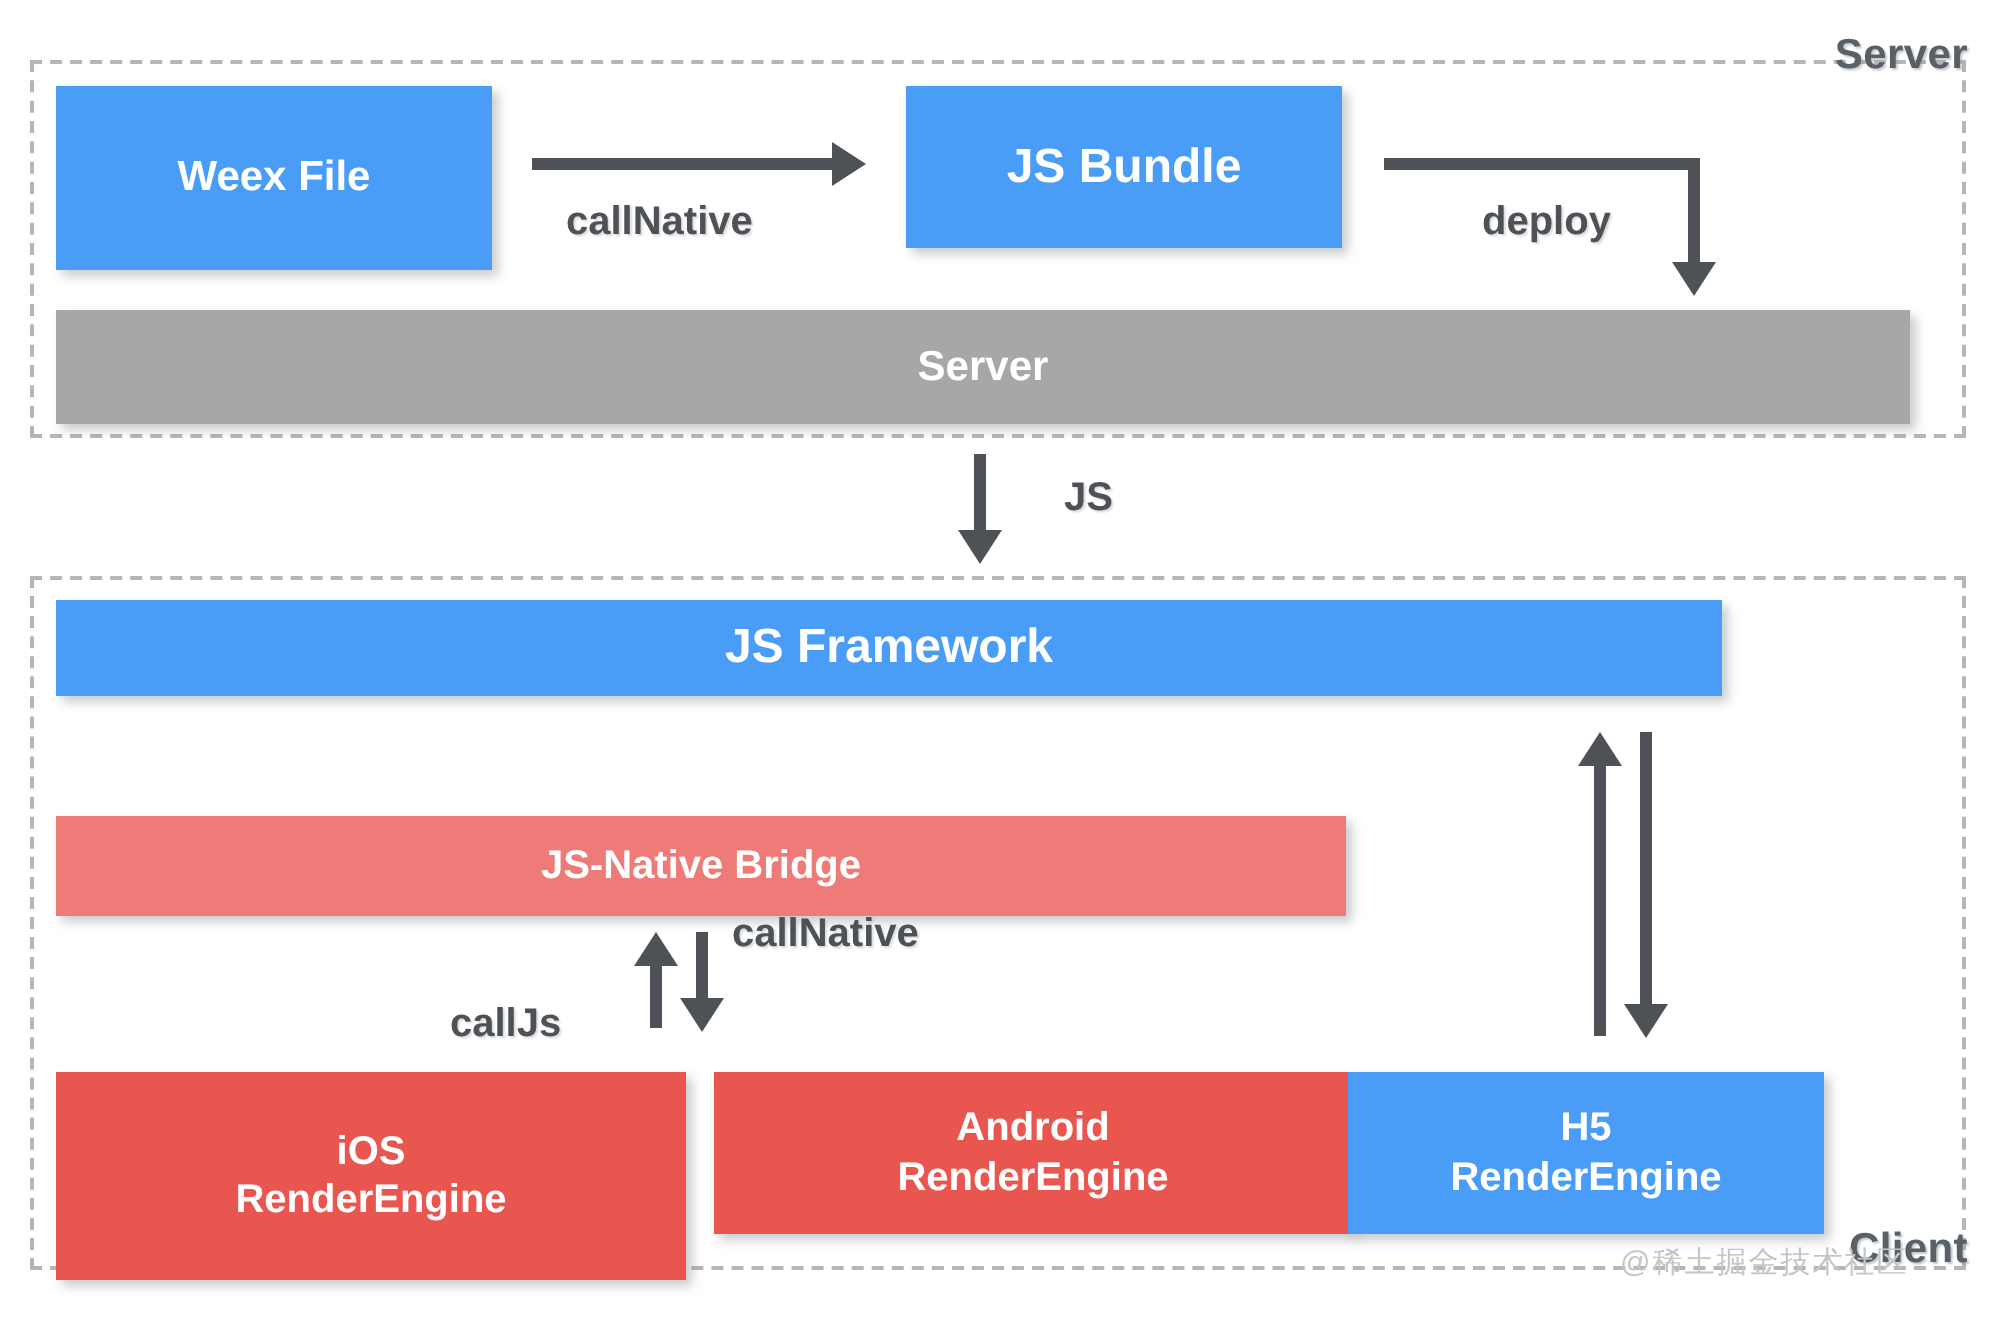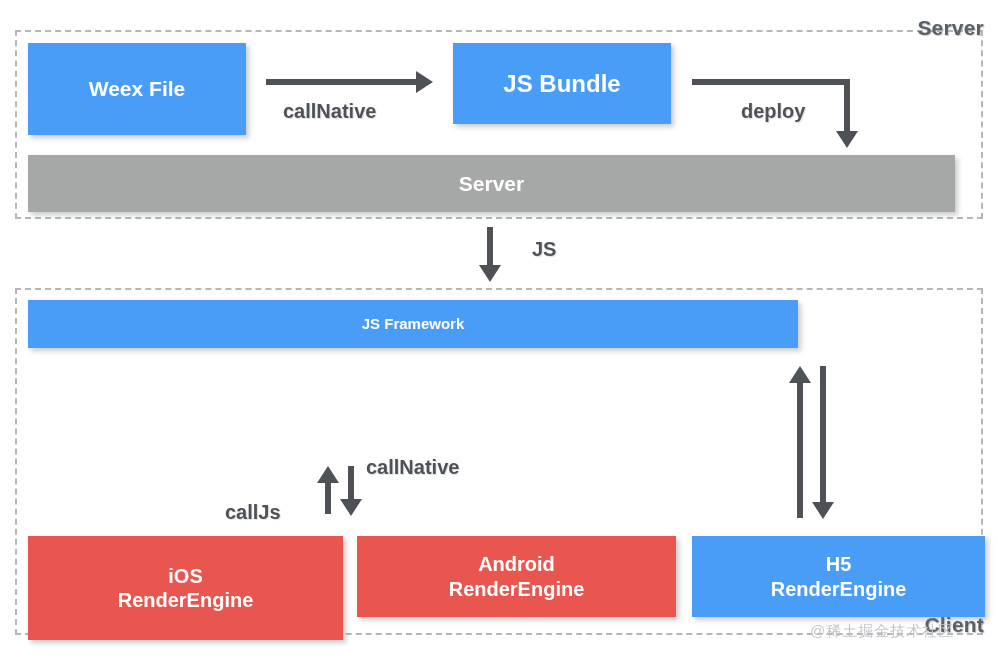--- a/index.html
+++ b/index.html
@@ -59,28 +59,28 @@
   .gray  { background: #a6a8a8; }
   .red   { background: #e8564f; }
   .salmon{ background: #ee7b77; }
 
   
   #weex-file-block  { left: 28px;  top: 43px;  width: 218px; height: 92px; font-size: 21px; }
   #js-bundle-block  { left: 453px; top: 43px;  width: 218px; height: 81px; font-size: 24px; }
   #server-bar       { left: 28px;  top: 155px; width: 927px; height: 57px; font-size: 21px; }
 
   
-  #js-framework-bar { left: 28px; top: 300px; width: 770px; height: 48px; font-size: 15px; }
+  #js-framework-bar { left: 28px; top: 300px; width: 833px; height: 48px; font-size: 24px; }
   #jscore-bar       { left: 28px; top: 348px; width: 645px; height: 60px; font-size: 20px; }
   #js-bridge-bar    { left: 28px; top: 408px; width: 645px; height: 50px; font-size: 20px; }
 
   
   #ios-engine-block     { left: 28px;  top: 536px; width: 315px; height: 104px; font-size: 20px; }
   #android-engine-block { left: 357px; top: 536px; width: 319px; height: 81px; font-size: 20px; }
-  #h5-engine-block      { left: 692px; top: 536px; width: 293px; height: 81px; font-size: 20px; }
+  #h5-engine-block      { left: 674px; top: 536px; width: 238px; height: 81px; font-size: 20px; }
 
   
   .conn-line {
     position: absolute;
     background: #4e5257;
   }
   .arrow-head {
     position: absolute;
     width: 0; height: 0;
   }
@@ -164,20 +164,21 @@
   <div class="conn-line" id="js-line"></div>
   <div class="arrow-head arrow-down" id="js-head"></div>
   <div class="conn-label" id="js-label">JS</div>
 
   <div class="zone" id="client-zone"></div>
   <div class="zone-label" id="client-zone-label">Client</div>
 
   <div class="block blue" id="js-framework-bar">JS Framework</div>
 
 
+  <div class="block salmon" id="js-bridge-bar">JS-Native Bridge</div>
 
   <div class="conn-line" id="calljs-line"></div>
   <div class="arrow-head arrow-up" id="calljs-head"></div>
   <div class="conn-label" id="calljs-label">callJs</div>
 
   <div class="conn-line" id="callnative-line"></div>
   <div class="arrow-head arrow-down" id="callnative-head"></div>
   <div class="conn-label" id="callnative-label">callNative</div>
 
   <div class="conn-line" id="h5-up-line"></div>

